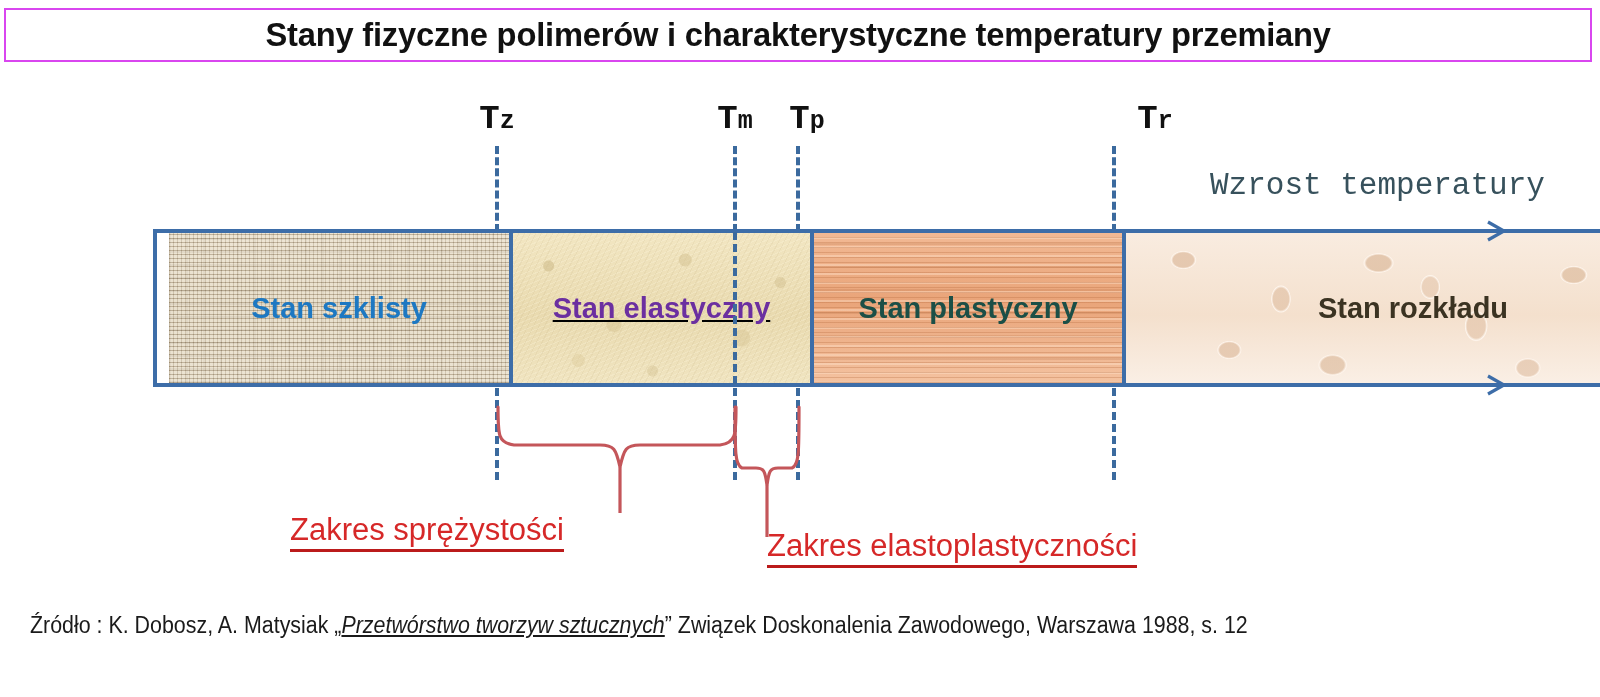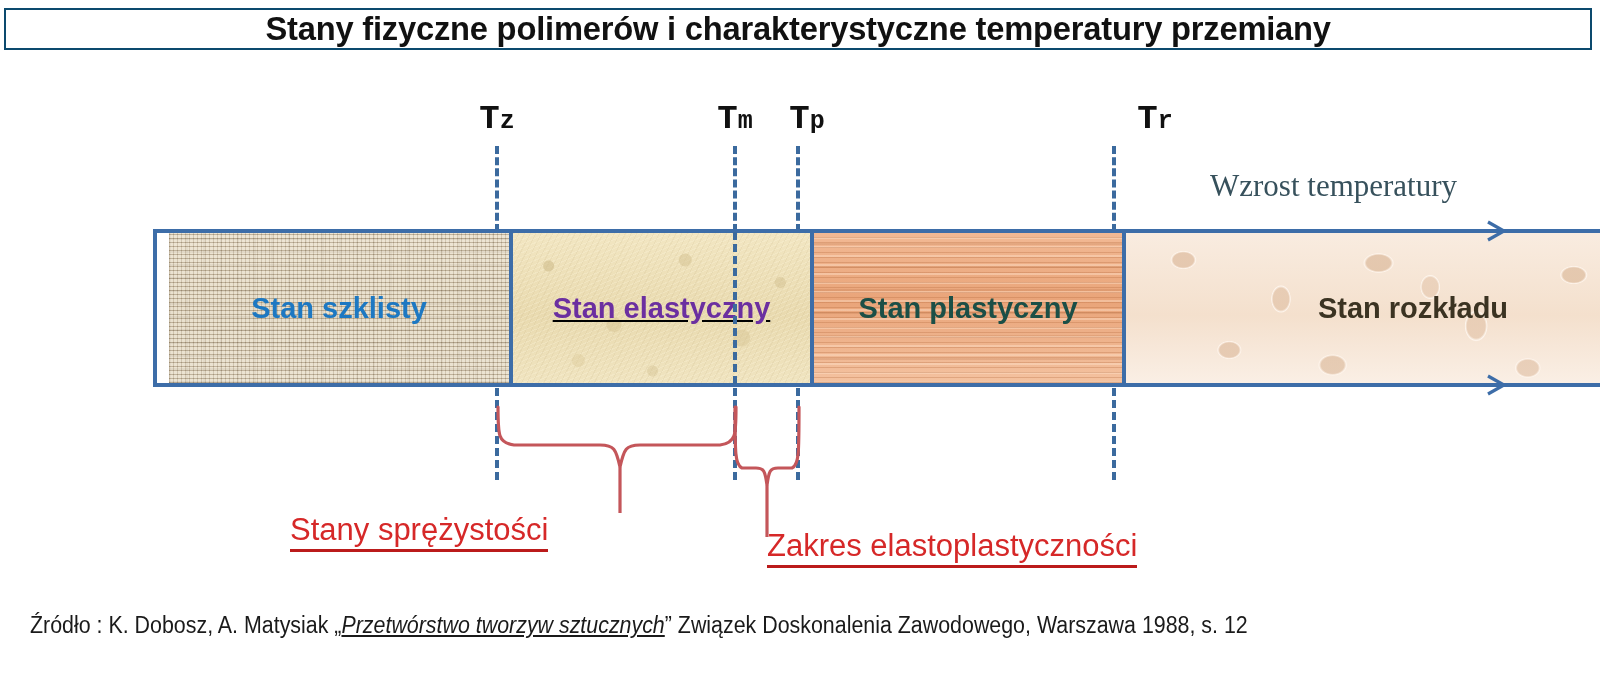--- a/index.html
+++ b/index.html
@@ -18,22 +18,22 @@
     background: #ffffff;
     overflow: hidden;
   }
 
   
   .title-box {
     position: absolute;
     left: 4px;
     top: 8px;
     width: 1588px;
-    height: 42px;
-    border: 2px solid #0c4a6e;
+    height: 54px;
+    border: 2px solid #d946ef;
     box-sizing: border-box;
     background: #ffffff;
     display: flex;
     align-items: center;
     justify-content: center;
   }
   .title-text {
     font-family: "Liberation Sans", sans-serif;
     font-weight: bold;
     font-size: 33px;
@@ -61,21 +61,21 @@
   
   .dashline {
     position: absolute;
     width: 0;
     border-left: 4px dashed #3b6a9e;
   }
 
   
   .wzrost {
     position: absolute;
-    font-family: Liberation Serif, serif;
+    font-family: Liberation Mono, monospace;
     font-size: 31px;
     color: #37515c;
     white-space: nowrap;
   }
 
   
   .bar {
     position: absolute;
     box-sizing: border-box;
     border: 4px solid #3d6da8;
@@ -256,21 +256,21 @@
   <svg class="brace-svg" style="left:480px; top:405px;" width="290" height="135" viewBox="0 0 290 135">
     <path d="M18 2
              C18 30 18 38 34 40
              L120 40
              C134 40 136 44 140 62
              C144 44 146 40 160 40
              L240 40
              C256 38 256 30 256 2" fill="none" stroke="#c4565a" stroke-width="3.2" stroke-linecap="round"></path>
     <path d="M140 62 L140 108" fill="none" stroke="#c4565a" stroke-width="3.2"></path>
   </svg>
-  <div class="range-label" style="left:290px; top:512px;">Stany sprężystości</div>
+  <div class="range-label" style="left:290px; top:512px;">Zakres sprężystości</div>
 
   <svg class="brace-svg" style="left:720px; top:405px;" width="120" height="160" viewBox="0 0 120 160">
     <path d="M15 2
              C15 48 15 60 22 63
              L36 63
              C44 63 45 66 47 80
              C49 66 50 63 58 63
              L72 63
              C79 60 79 48 79 2" fill="none" stroke="#c4565a" stroke-width="3.2" stroke-linecap="round"></path>
     <path d="M47 80 L47 132" fill="none" stroke="#c4565a" stroke-width="3.2"></path>

